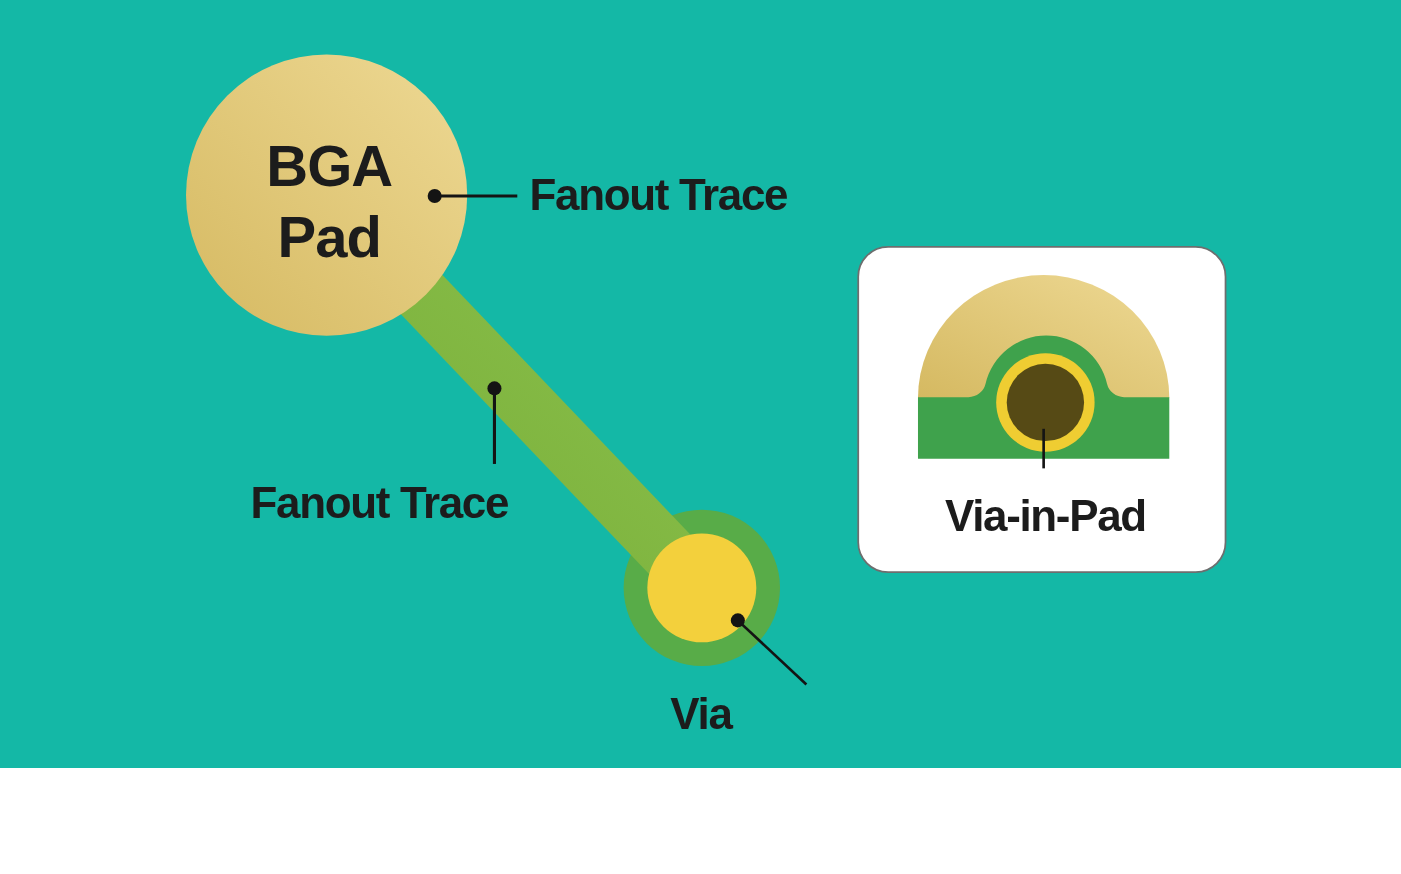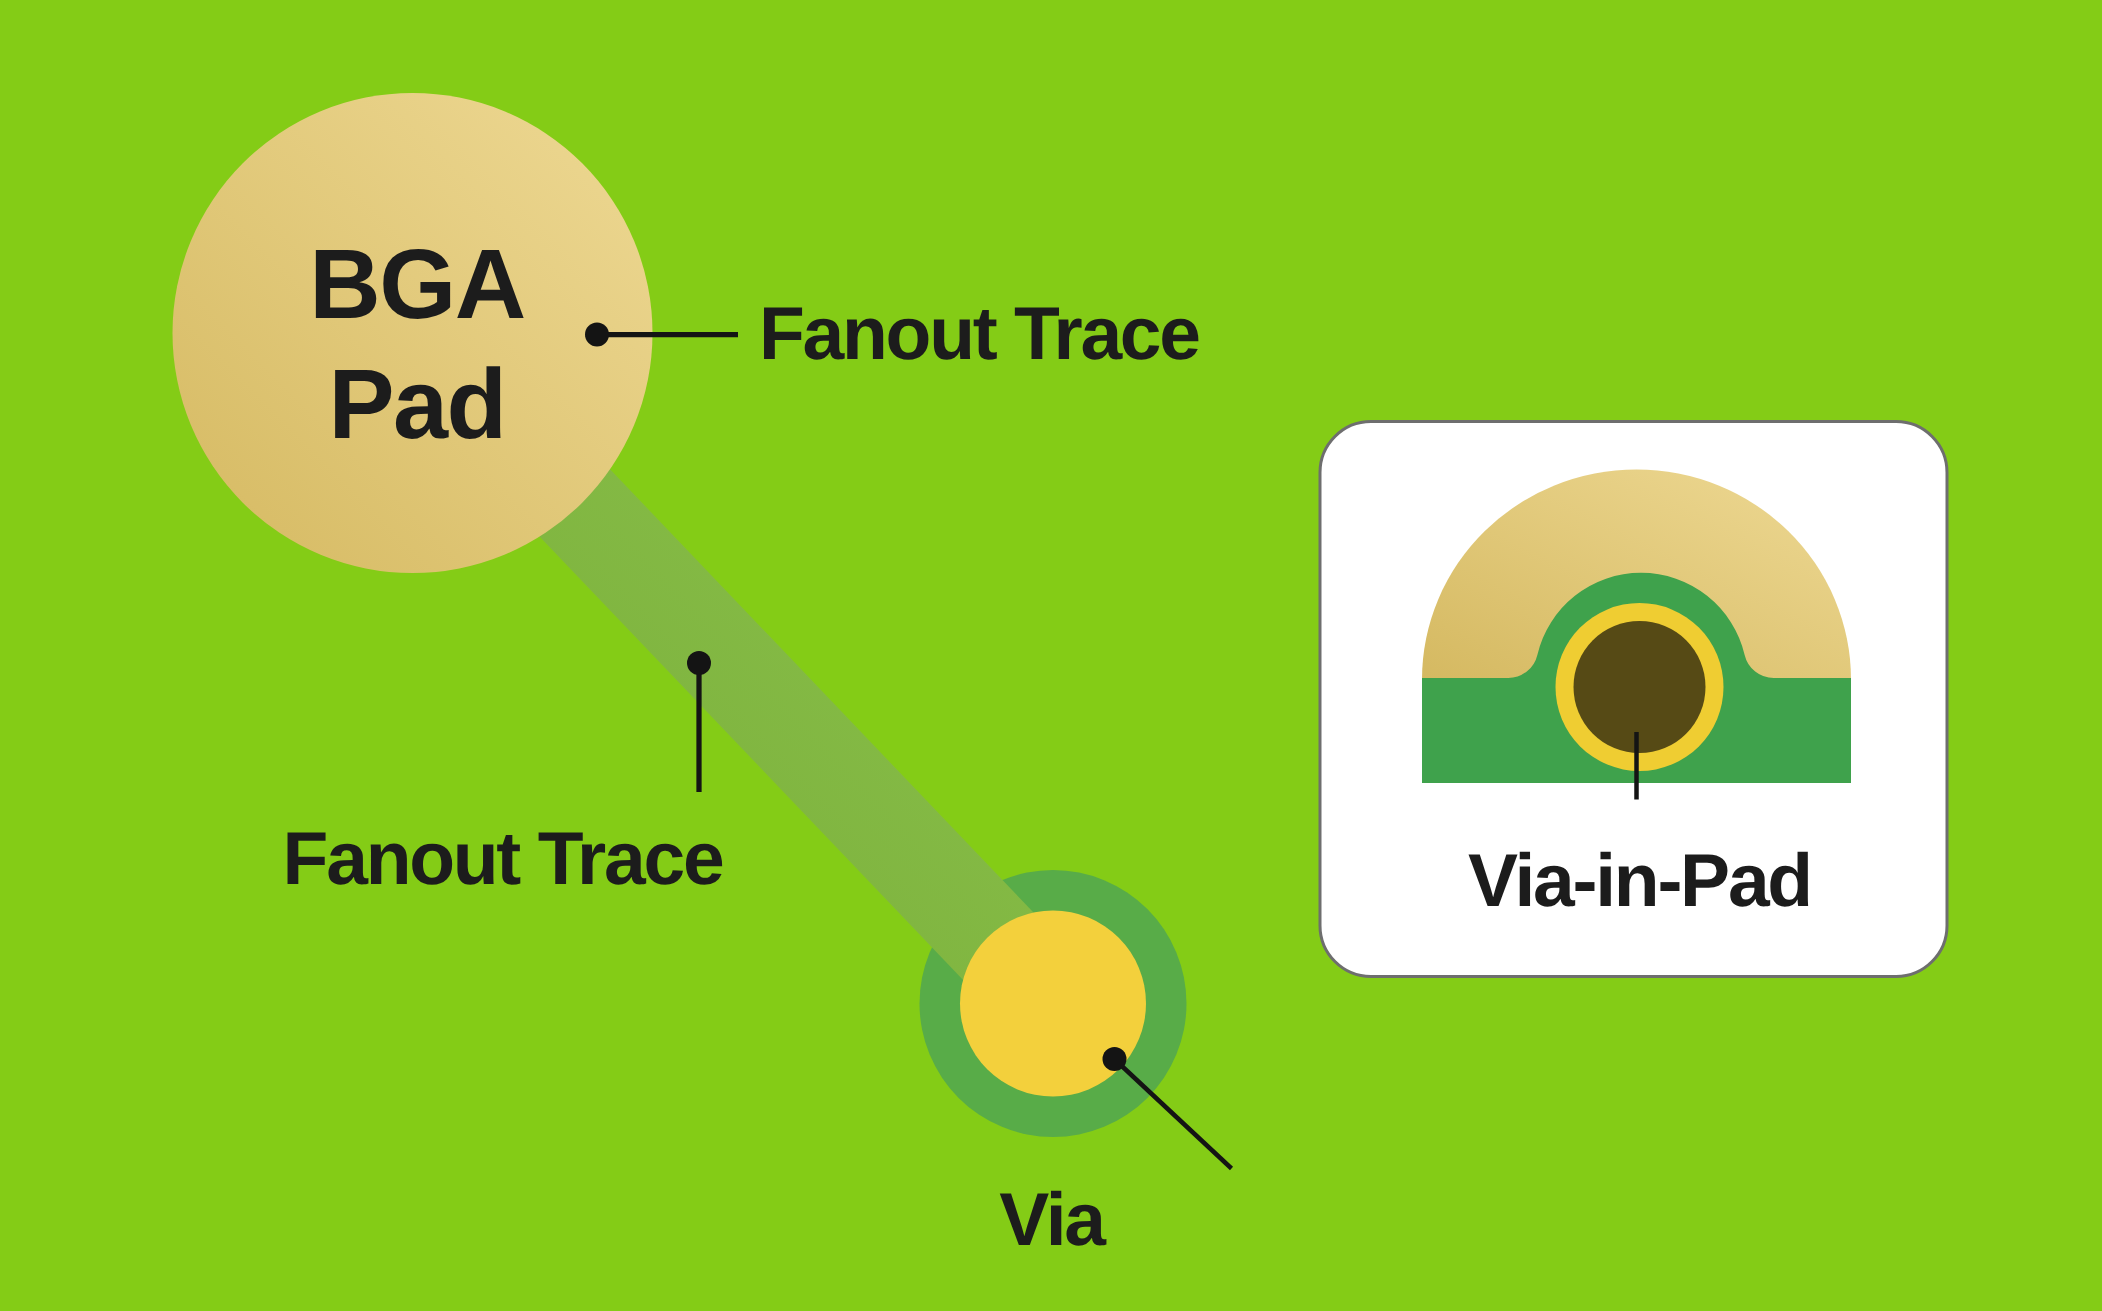--- a/index.html
+++ b/index.html
@@ -3,22 +3,22 @@
 <meta charset="utf-8">
 <style>
   html, body {
     margin: 0;
     padding: 0;
     background: #ffffff;
   }
   .canvas {
     position: relative;
     width: 1401px;
-    height: 874px;
-    background: #84cc16;
+    height: 768px;
+    background: #14b8a6;
     overflow: hidden;
     font-family: "Liberation Sans", "DejaVu Sans", sans-serif;
   }
   .canvas svg {
     display: block;
     width: 100%;
     height: 100%;
   }
   .diagram-label {
     font-family: "Liberation Sans", "DejaVu Sans", sans-serif;

